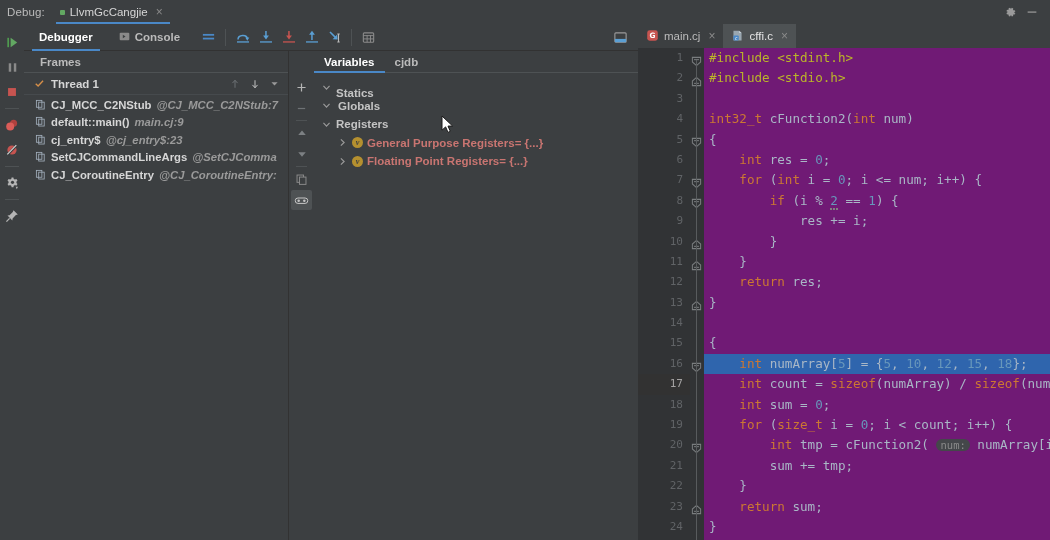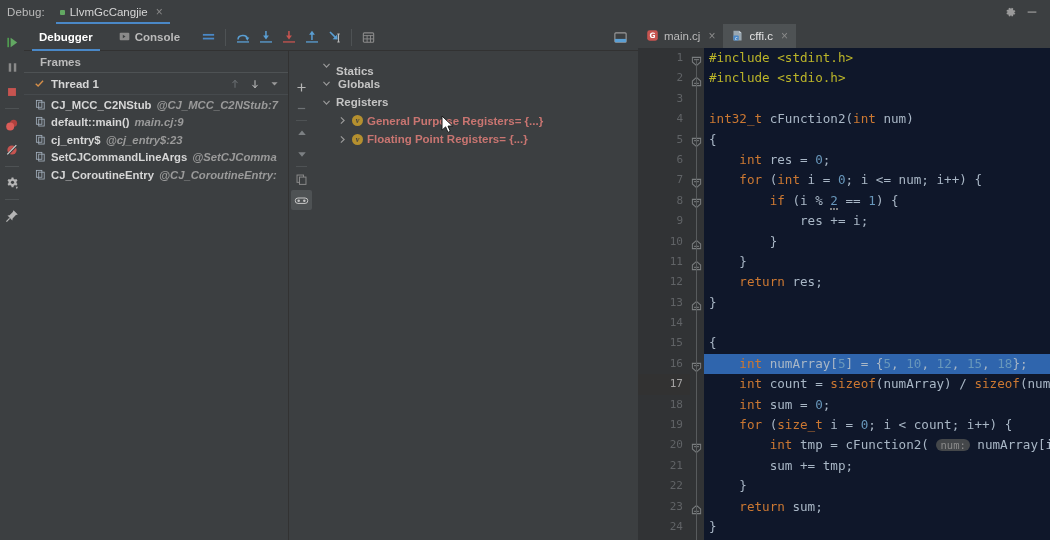--- a/index.html
+++ b/index.html
@@ -149,21 +149,21 @@
     height: 20.4px; line-height: 20.4px; text-align: right; padding-right: 7px;
     color: #606366;
   }
   .gline.cur { background: #323232; color: #a4a3a3; }
   .foldcol { width: 14px; flex: none; background: #313335; position: relative; }
   .fold-line { position: absolute; left: 6px; width: 1px; background: #585b5d; }
   .fold-mark {
     position: absolute; left: 1px; width: 11px; height: 11px;
   }
   .code {
-    flex: 1; position: relative; background: #0f172a; overflow: hidden;
+    flex: 1; position: relative; background: #701a75; overflow: hidden;
     font-family: "DejaVu Sans Mono", monospace; font-size: 12.6px;
   }
   .cline {
     height: 20.4px; line-height: 20.4px; white-space: pre; padding-left: 5px;
     color: #a9b7c6;
   }
   .cline.cur { background: #2f65ad; }
   .kw { color: #cc7832; }
   .num { color: #6897bb; }
   .pp { color: #bbb529; }
@@ -438,20 +438,24 @@
           <div class="ms-btn on">
             <svg width="15" height="15" viewBox="0 0 18 16">
               <rect x="1.5" y="5" width="15" height="6.5" rx="3.2" stroke="#c6c6c6" stroke-width="1.2" fill="none"></rect>
               <circle cx="5.6" cy="8.2" r="1.5" fill="#c6c6c6"></circle>
               <circle cx="12.4" cy="8.2" r="1.5" fill="#c6c6c6"></circle>
             </svg>
           </div>
         </div>
 
         <div class="vars-pane">
+          <div class="vars-tabs" id="vars-tabs">
+              <div class="v-tab active">Variables</div>
+              <div class="v-tab">cjdb</div>
+            </div>
           <div class="vars-tree" id="vars-tree">
               <div class="var-row" style="padding-left: 6px;">
                 <span class="tri">
                   <svg width="9" height="9" viewBox="0 0 10 10">
                     <path d="M1.6 3.2 L5 6.8 L8.4 3.2" stroke="#9a9a9a" stroke-width="1.3" fill="none"></path>
                   </svg>
                 </span>
                 <span class="var-label" style="margin-left: 3px; margin-top: 12px;">Statics</span>
               </div>
               <div class="var-row" style="padding-left: 6px;">

